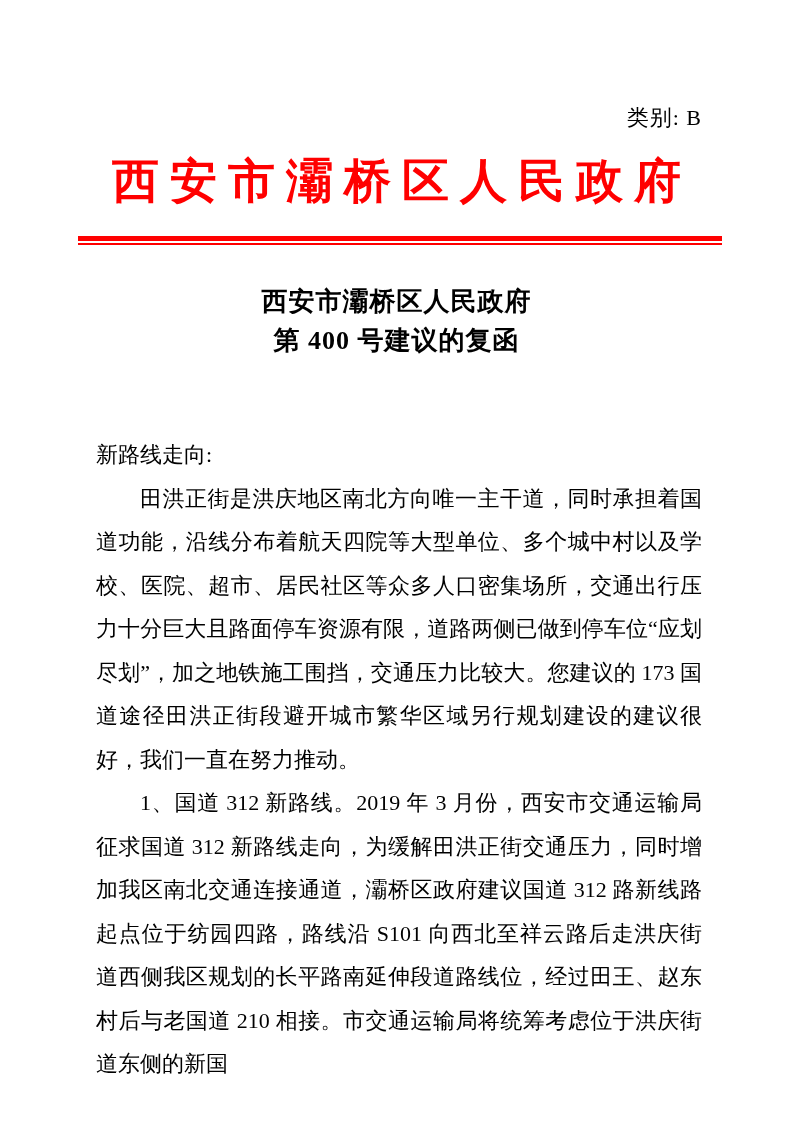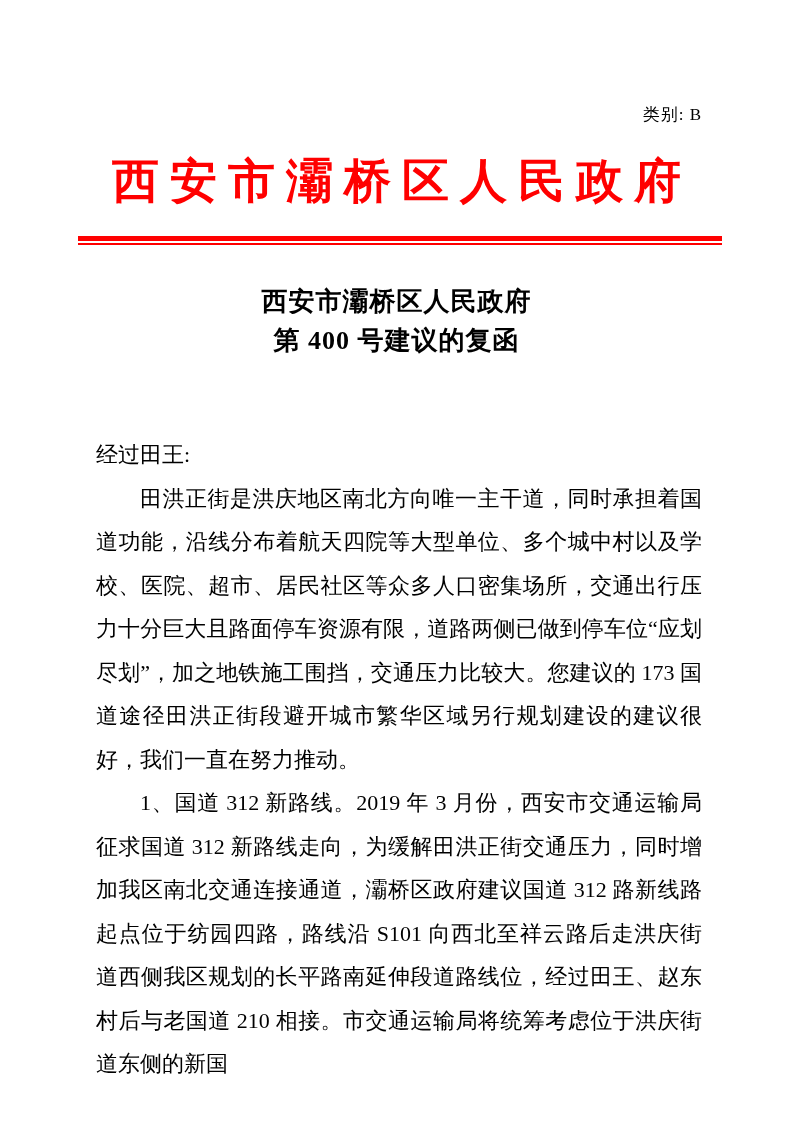--- a/index.html
+++ b/index.html
@@ -14,21 +14,21 @@
     height: 1122px;
     margin: 0 auto;
     background: #ffffff;
     overflow: hidden;
     color: #000000;
   }
   .classification {
     position: absolute;
     top: 103px;
     right: 91px;
-    font-size: 17px;
+    font-size: 22px;
     letter-spacing: 1px;
     color: #000000;
   }
   .letterhead {
     position: absolute;
     top: 150px;
     left: 0;
     right: 0;
     text-align: center;
     color: #ff0000;
@@ -89,18 +89,18 @@
   <div class="letterhead">西安市灞桥区人民政府</div>
 
   <div class="red-rule"></div>
 
   <div class="doc-title">
     <div>西安市灞桥区人民政府</div>
     <div>第 400 号建议的复函</div>
   </div>
 
   <div class="body-text">
-    <p class="salutation">经过田王:</p>
+    <p class="salutation">新路线走向:</p>
     <p>田洪正街是洪庆地区南北方向唯一主干道，同时承担着国道功能，沿线分布着航天四院等大型单位、多个城中村以及学校、医院、超市、居民社区等众多人口密集场所，交通出行压力十分巨大且路面停车资源有限，道路两侧已做到停车位“应划尽划”，加之地铁施工围挡，交通压力比较大。您建议的 173 国道途径田洪正街段避开城市繁华区域另行规划建设的建议很好，我们一直在努力推动。</p>
     <p>1、国道 312 新路线。2019 年 3 月份，西安市交通运输局征求国道 312 新路线走向，为缓解田洪正街交通压力，同时增加我区南北交通连接通道，灞桥区政府建议国道 312 路新线路起点位于纺园四路，路线沿 S101 向西北至祥云路后走洪庆街道西侧我区规划的长平路南延伸段道路线位，经过田王、赵东村后与老国道 210 相接。市交通运输局将统筹考虑位于洪庆街道东侧的新国</p>
   </div>
 
 </div>
 
 </body></html>

